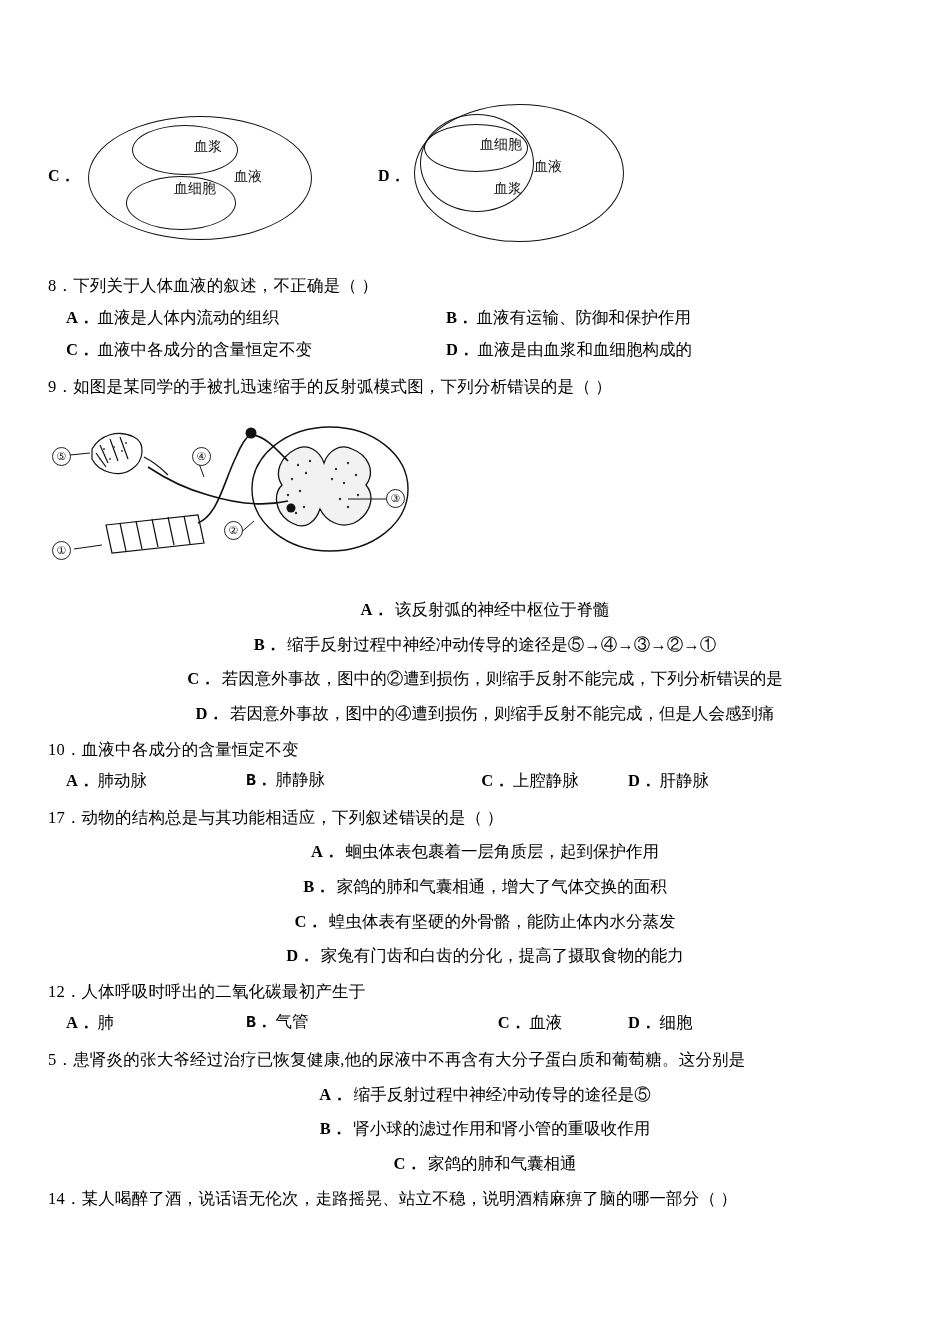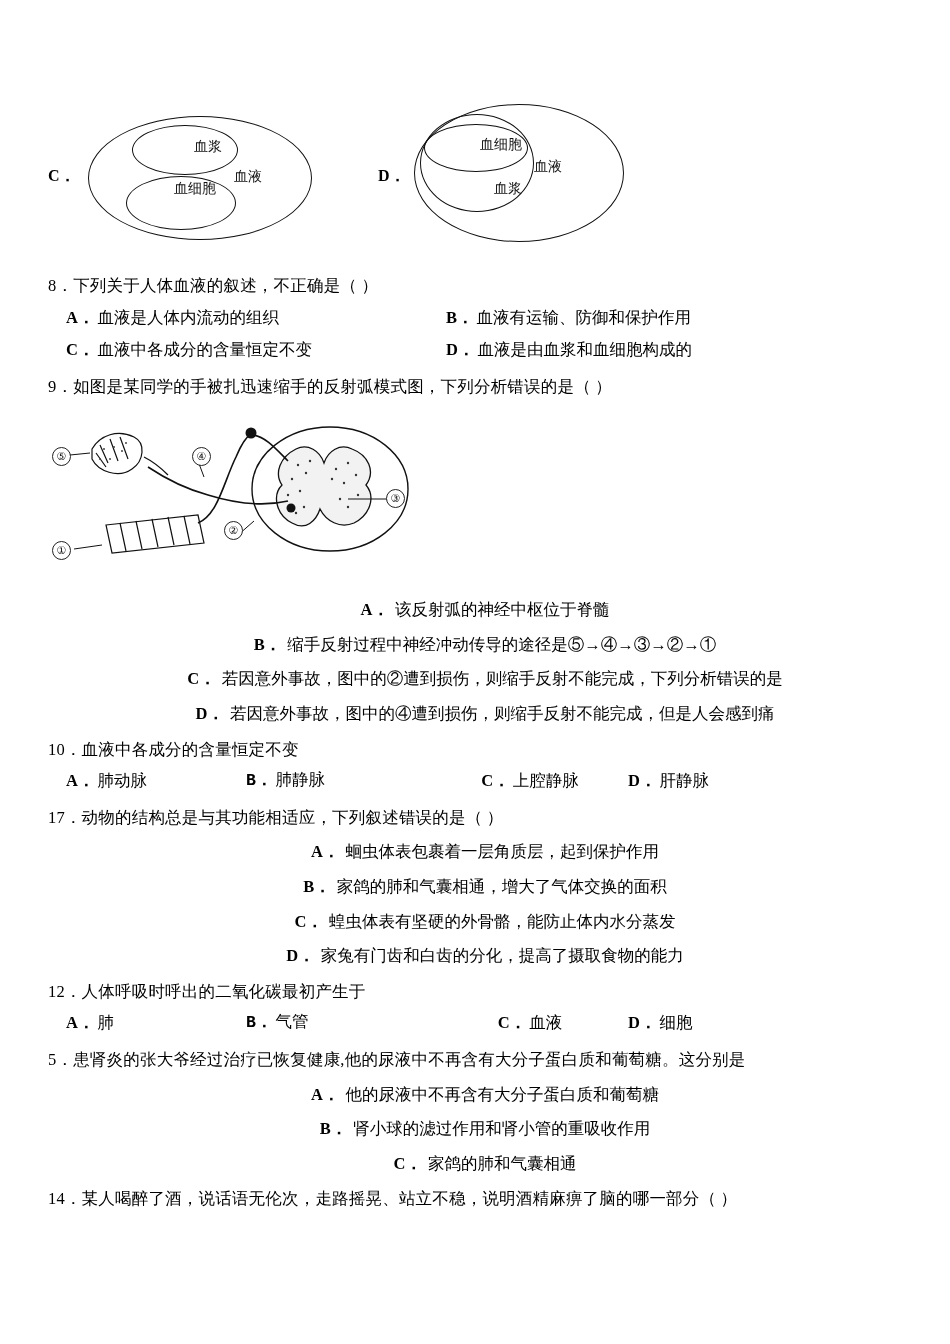--- a/index.html
+++ b/index.html
@@ -303,21 +303,21 @@
       </div>
       <div>
         <span class="opt-letter">D．</span><span>细胞</span>
       </div>
     </div>
 
     <div class="q">
       <span>5．</span><span>患肾炎的张大爷经过治疗已恢复健康,他的尿液中不再含有大分子蛋白质和葡萄糖。这分别是</span>
     </div>
     <div class="opt-block">
-      <span class="opt-letter">A．</span><span>他的尿液中不再含有大分子蛋白质和葡萄糖</span>
+      <span class="opt-letter">A．</span><span>缩手反射过程中神经冲动传导的途径是⑤</span>
     </div>
     <div class="opt-block">
       <span class="opt-letter">B．</span><span>肾小球的滤过作用和肾小管的重吸收作用</span>
     </div>
     <div class="opt-block">
       <span class="opt-letter">C．</span><span>家鸽的肺和气囊相通</span>
     </div>
 
     <div class="q">
       <span>14．</span><span>某人喝醉了酒，说话语无伦次，走路摇晃、站立不稳，说明酒精麻痹了脑的哪一部分（    ）</span>

